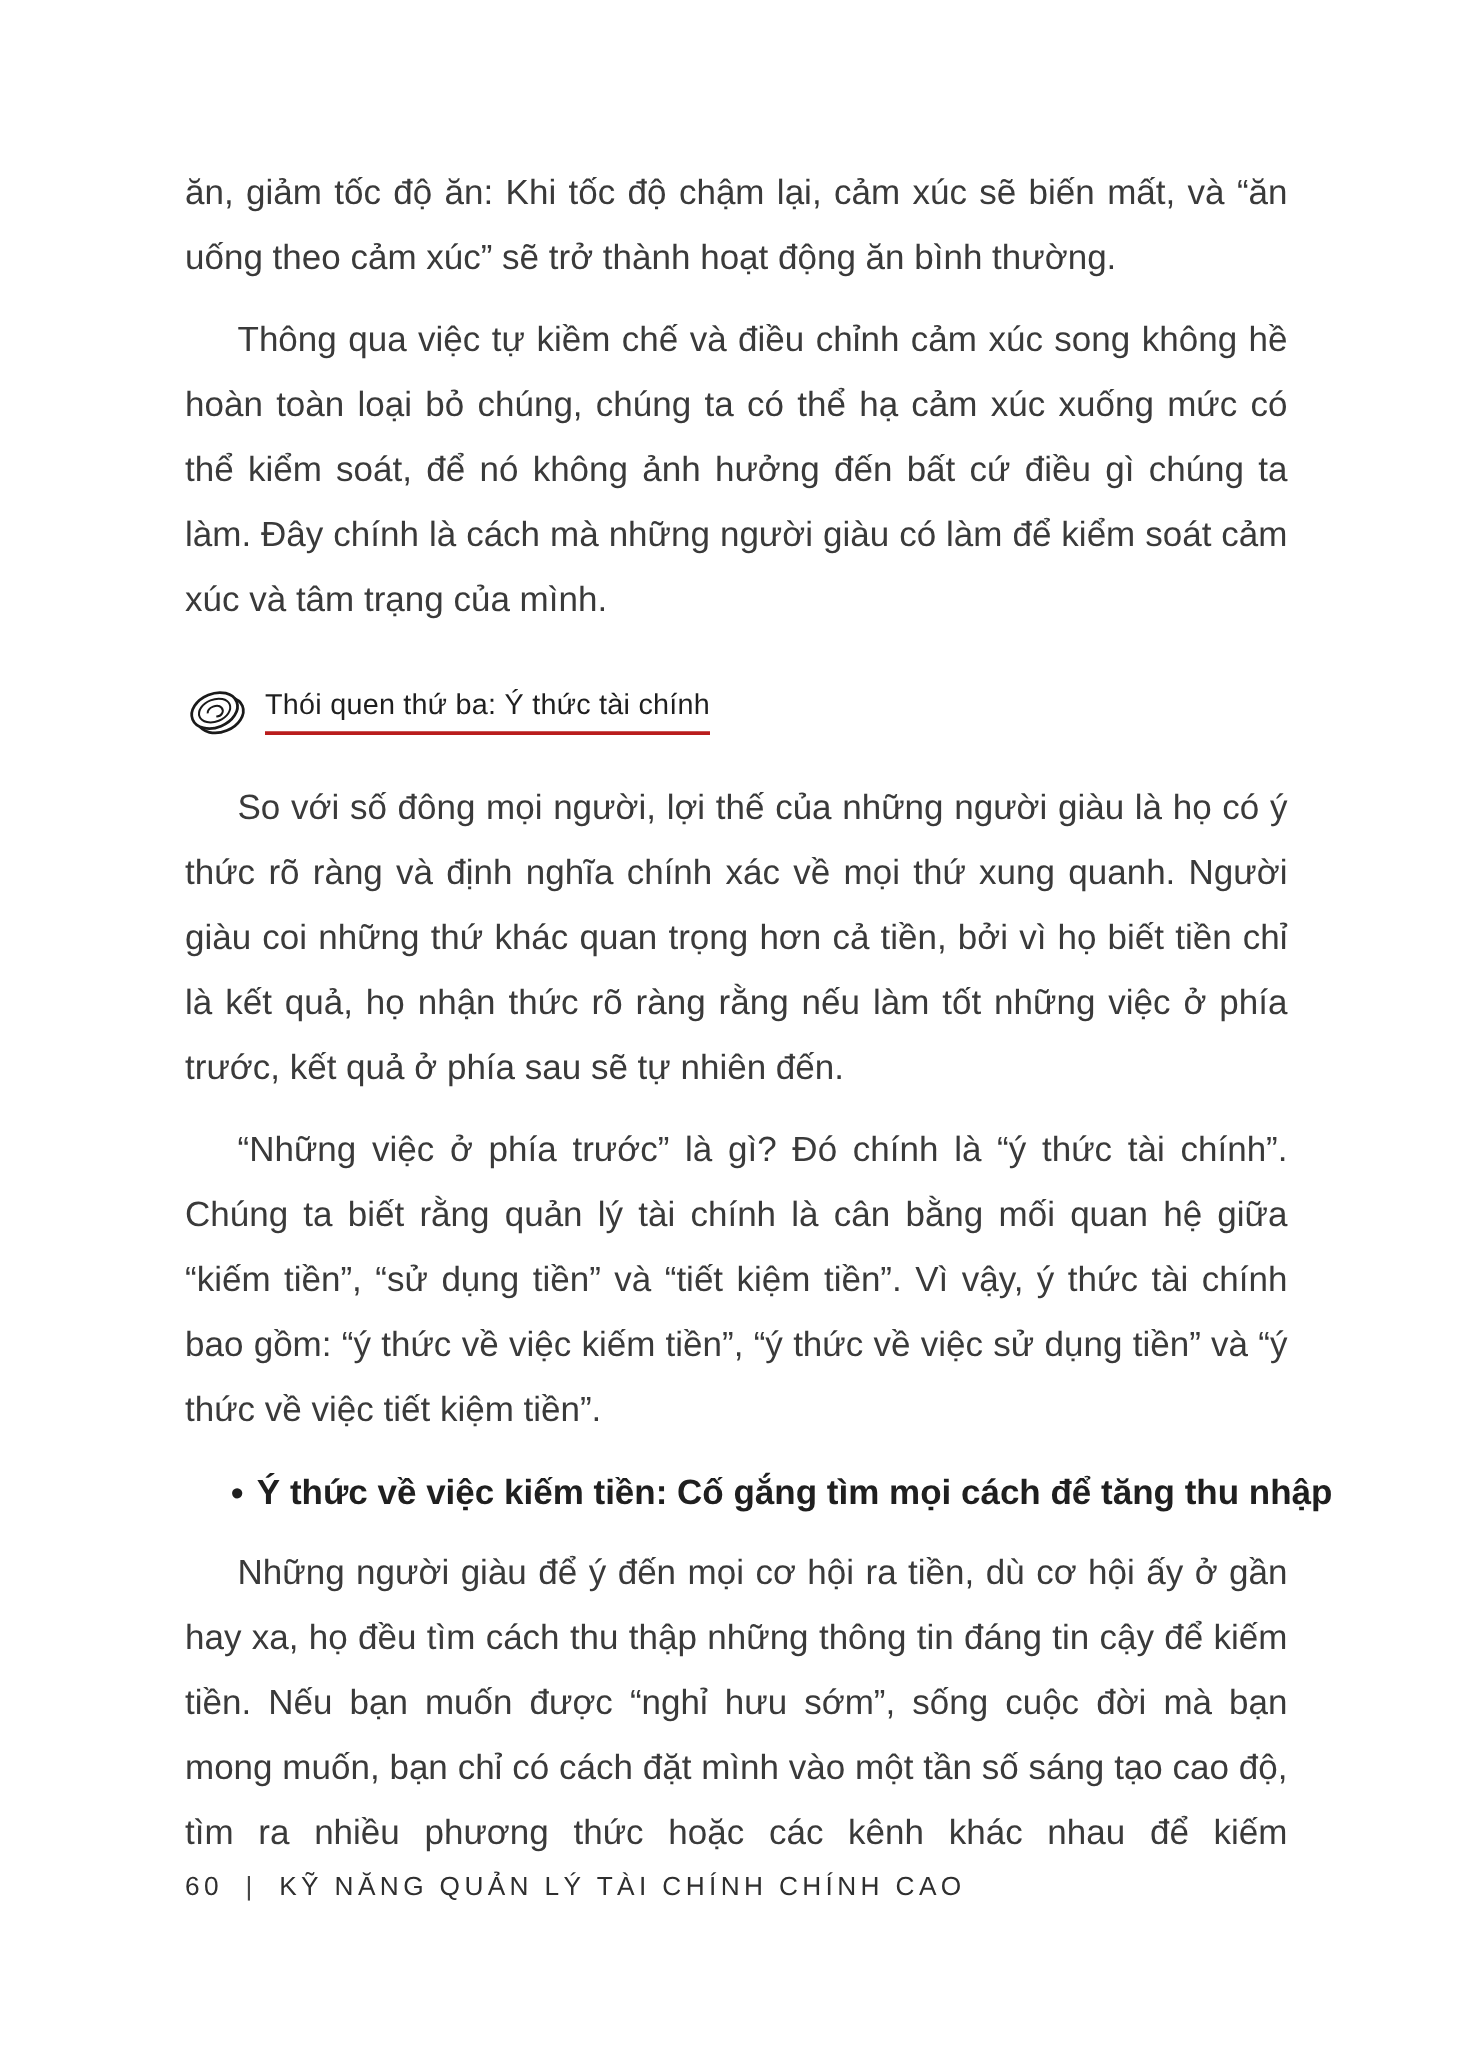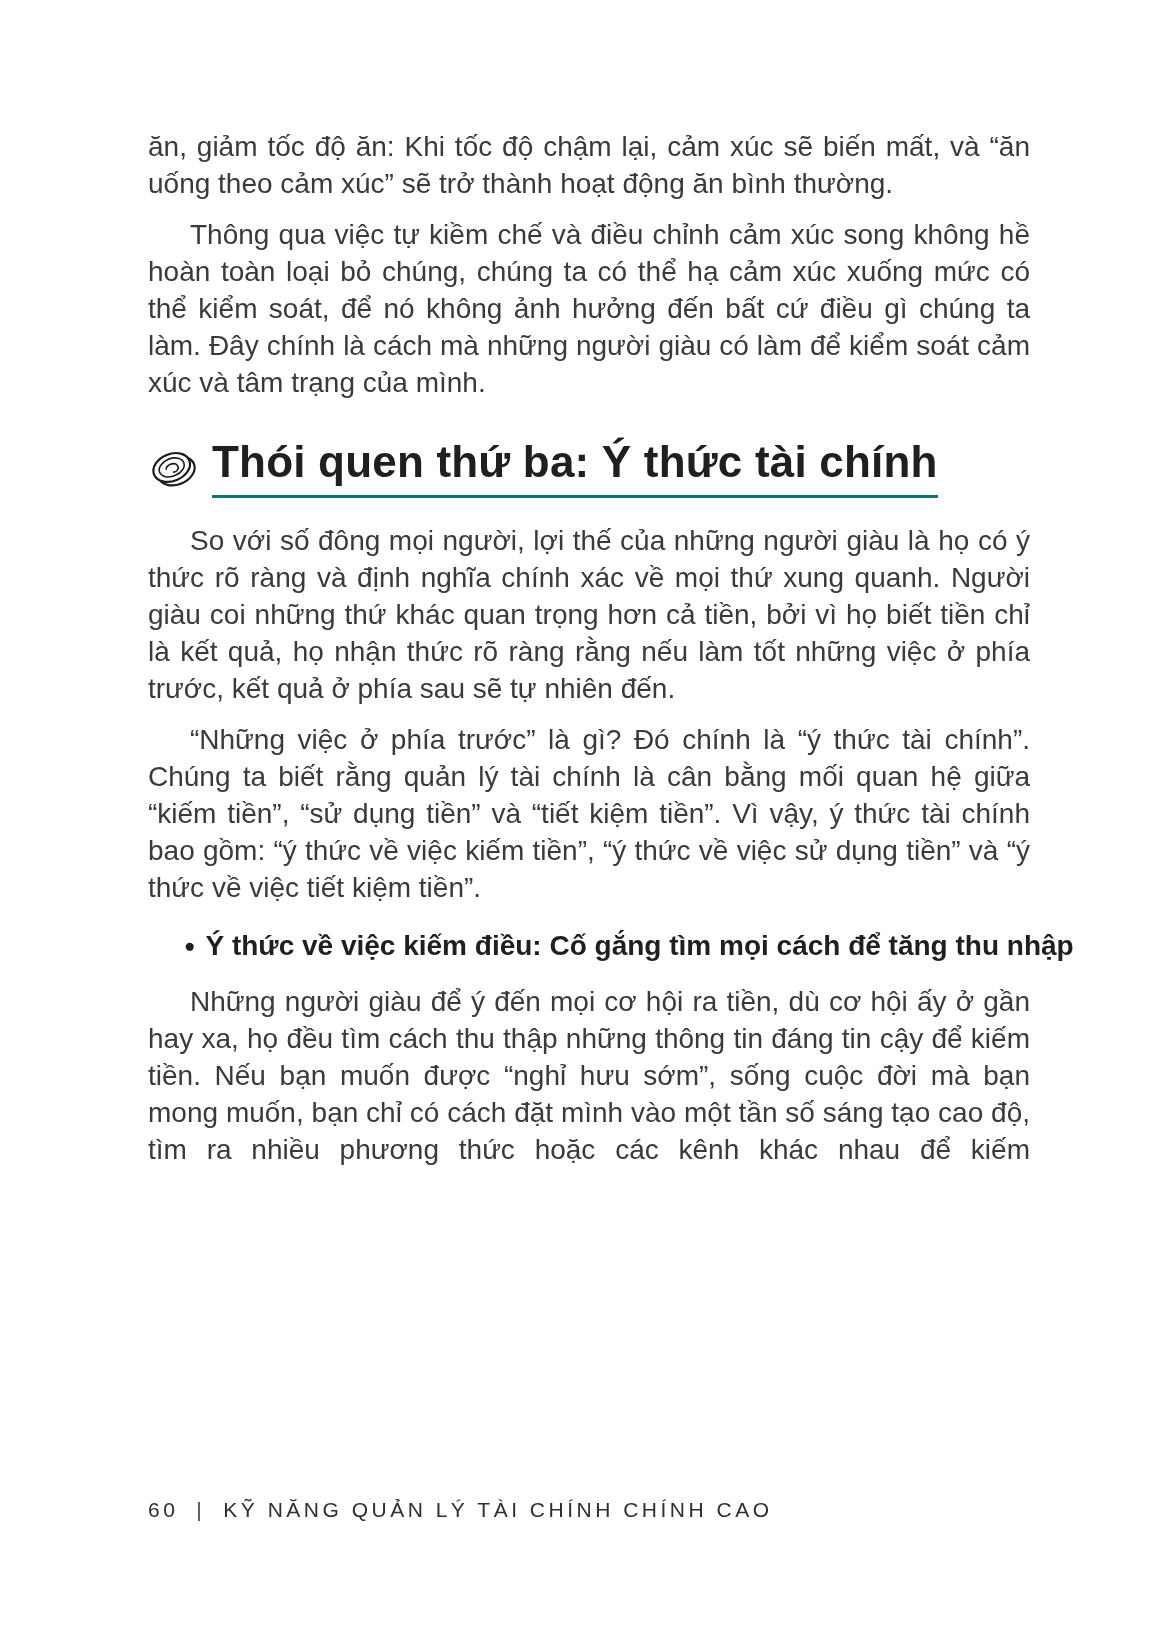--- a/index.html
+++ b/index.html
@@ -13,21 +13,21 @@
     height: 1646px;
     background: #ffffff;
     font-family: "Liberation Sans", "DejaVu Sans", sans-serif;
     color: #3a3a3a;
     overflow: hidden;
     box-sizing: border-box;
     padding: 128px 136px 0 148px;
   }
   .para {
     font-size: 28px;
-    line-height: 37px;
+    line-height: 52px;
     text-align: justify;
     text-indent: 42px;
     margin: 0 0 14px 0;
     color: #3a3a3a;
   }
   .para.no-indent {
     text-indent: 0;
   }
   .para.continues {
     text-align-last: justify;
@@ -38,24 +38,24 @@
     gap: 14px;
     margin: 36px 0 24px 0;
   }
   .coin-icon {
     flex: 0 0 auto;
     width: 50px;
     height: 54px;
     display: inline-block;
   }
   .section-heading-text {
-    font-size: 44px;
-    font-weight: bold;
+    font-size: 23px;
+    font-weight: normal;
     color: #1f1f1f;
-    border-bottom: 3px solid #0f766e;
+    border-bottom: 3px solid #b91c1c;
     padding-bottom: 8px;
     letter-spacing: 0.2px;
   }
   .bullet-heading {
     margin: 8px 0 12px 0;
     padding-left: 36px;
     font-size: 28px;
     font-weight: bold;
     color: #1f1f1f;
     white-space: nowrap;
@@ -104,21 +104,21 @@
         </g>
       </svg>
     </span>
     <span class="section-heading-text">Thói quen thứ ba: Ý thức tài chính</span>
   </h2>
 
   <p class="para">So với số đông mọi người, lợi thế của những người giàu là họ có ý thức rõ ràng và định nghĩa chính xác về mọi thứ xung quanh. Người giàu coi những thứ khác quan trọng hơn cả tiền, bởi vì họ biết tiền chỉ là kết quả, họ nhận thức rõ ràng rằng nếu làm tốt những việc ở phía trước, kết quả ở phía sau sẽ tự nhiên đến.</p>
 
   <p class="para">“Những việc ở phía trước” là gì? Đó chính là “ý thức tài chính”. Chúng ta biết rằng quản lý tài chính là cân bằng mối quan hệ giữa “kiếm tiền”, “sử dụng tiền” và “tiết kiệm tiền”. Vì vậy, ý thức tài chính bao gồm: “ý thức về việc kiếm tiền”, “ý thức về việc sử dụng tiền” và “ý thức về việc tiết kiệm tiền”.</p>
 
-  <p class="bullet-heading"><span class="bullet-glyph">●</span><span>Ý thức về việc kiếm điều: Cố gắng tìm mọi cách để tăng thu nhập</span></p>
+  <p class="bullet-heading"><span class="bullet-glyph">●</span><span>Ý thức về việc kiếm tiền: Cố gắng tìm mọi cách để tăng thu nhập</span></p>
 
   <p class="para continues">Những người giàu để ý đến mọi cơ hội ra tiền, dù cơ hội ấy ở gần hay xa, họ đều tìm cách thu thập những thông tin đáng tin cậy để kiếm tiền. Nếu bạn muốn được “nghỉ hưu sớm”, sống cuộc đời mà bạn mong muốn, bạn chỉ có cách đặt mình vào một tần số sáng tạo cao độ, tìm ra nhiều phương thức hoặc các kênh khác nhau để kiếm</p>
 
   <div class="page-footer">
     <span>60</span>
     <span class="footer-sep">|</span>
     <span>KỸ NĂNG QUẢN LÝ TÀI CHÍNH CHÍNH CAO</span>
   </div>
 
 </div>

